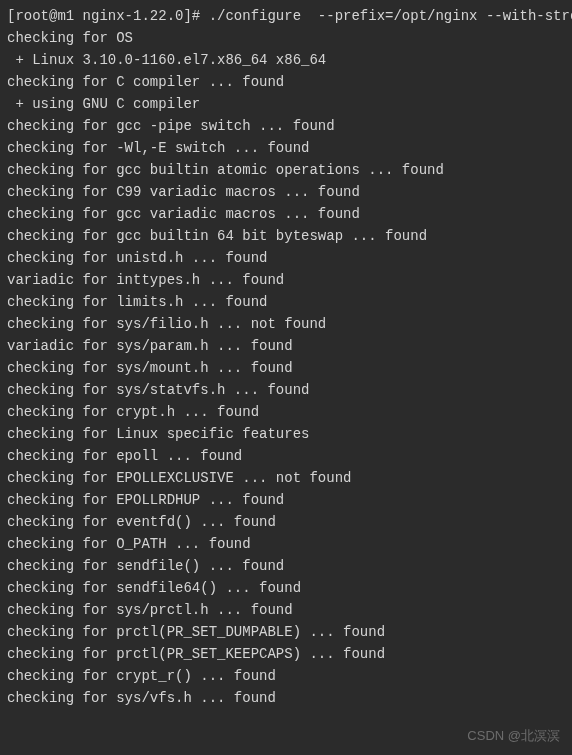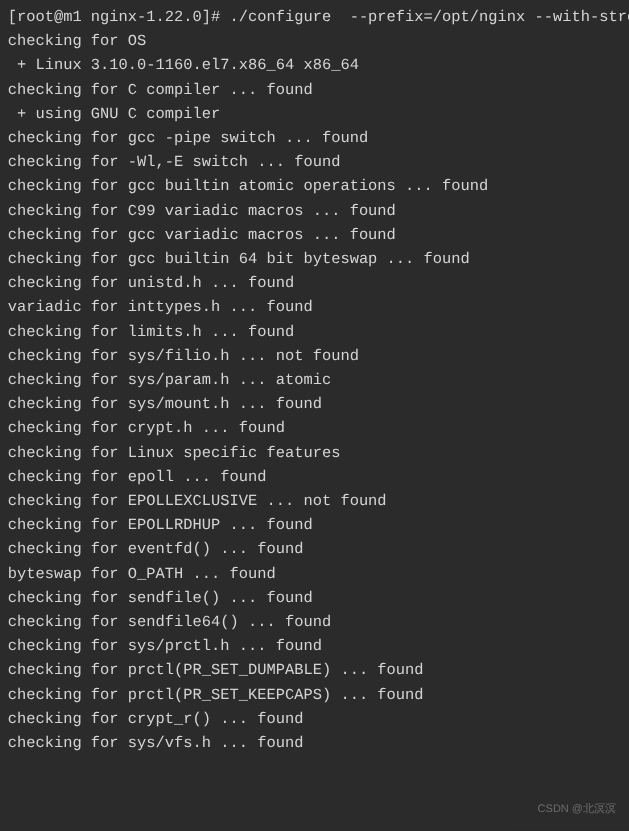--- a/index.html
+++ b/index.html
@@ -21,21 +21,21 @@
     }
     .terminal-line {
       white-space: pre;
       color: #d4d4d4;
     }
     .watermark {
       position: absolute;
       bottom: 8px;
       right: 12px;
       color: #888;
-      font-size: 10px;
+      font-size: 13px;
       font-family: sans-serif;
       opacity: 0.7;
     }
   </style>
 </head>
 <body>
 
 <div>
   <div class="terminal-line">[root@m1 nginx-1.22.0]# ./configure  --prefix=/opt/nginx --with-stream</div>
   <div class="terminal-line">checking for OS</div>
@@ -45,29 +45,30 @@
   <div class="terminal-line">checking for gcc -pipe switch ... found</div>
   <div class="terminal-line">checking for -Wl,-E switch ... found</div>
   <div class="terminal-line">checking for gcc builtin atomic operations ... found</div>
   <div class="terminal-line">checking for C99 variadic macros ... found</div>
   <div class="terminal-line">checking for gcc variadic macros ... found</div>
   <div class="terminal-line">checking for gcc builtin 64 bit byteswap ... found</div>
   <div class="terminal-line">checking for unistd.h ... found</div>
   <div class="terminal-line">variadic for inttypes.h ... found</div>
   <div class="terminal-line">checking for limits.h ... found</div>
   <div class="terminal-line">checking for sys/filio.h ... not found</div>
-  <div class="terminal-line">checking for sys/param.h ... atomic</div>
+  <div class="terminal-line">variadic for sys/param.h ... found</div>
   <div class="terminal-line">checking for sys/mount.h ... found</div>
+  <div class="terminal-line">checking for sys/statvfs.h ... found</div>
   <div class="terminal-line">checking for crypt.h ... found</div>
   <div class="terminal-line">checking for Linux specific features</div>
   <div class="terminal-line">checking for epoll ... found</div>
   <div class="terminal-line">checking for EPOLLEXCLUSIVE ... not found</div>
   <div class="terminal-line">checking for EPOLLRDHUP ... found</div>
   <div class="terminal-line">checking for eventfd() ... found</div>
-  <div class="terminal-line">byteswap for O_PATH ... found</div>
+  <div class="terminal-line">checking for O_PATH ... found</div>
   <div class="terminal-line">checking for sendfile() ... found</div>
   <div class="terminal-line">checking for sendfile64() ... found</div>
   <div class="terminal-line">checking for sys/prctl.h ... found</div>
   <div class="terminal-line">checking for prctl(PR_SET_DUMPABLE) ... found</div>
   <div class="terminal-line">checking for prctl(PR_SET_KEEPCAPS) ... found</div>
   <div class="terminal-line">checking for crypt_r() ... found</div>
   <div class="terminal-line">checking for sys/vfs.h ... found</div>
 </div>
 
 <div class="watermark">CSDN @北溟溟</div>

